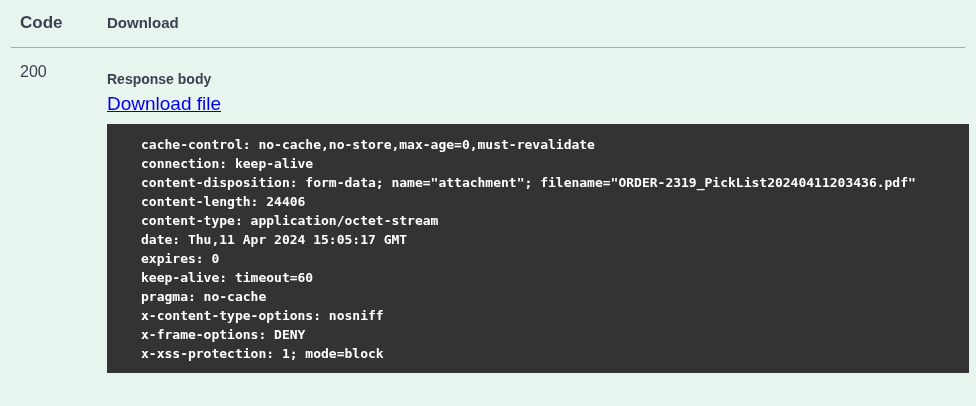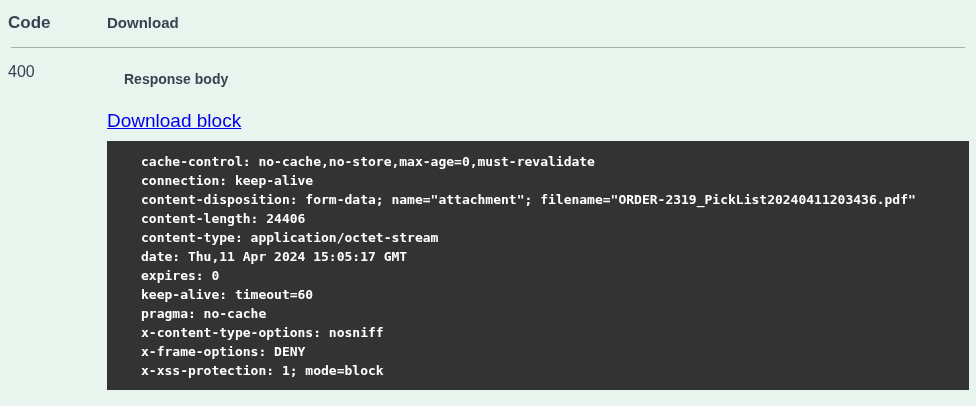--- a/index.html
+++ b/index.html
@@ -22,21 +22,21 @@
 
   
   .thead {
     display: flex;
     align-items: flex-start;
     padding: 12px 0 0 0;
   }
   .col-code {
     width: 107px;
     flex: 0 0 107px;
-    padding-left: 8px;
+    padding-left: 20px;
     box-sizing: border-box;
   }
   .col-details {
     flex: 1 1 auto;
     padding-left: 0px;
     box-sizing: border-box;
   }
   .th-code {
     font-size: 17px;
     font-weight: bold;
@@ -72,21 +72,21 @@
 
   .details-cell {
     padding-left: 0;
   }
 
   .section-label {
     font-size: 14px;
     font-weight: bold;
     line-height: 18px;
     color: #3b4151;
-    margin: 17px;
+    margin: 0;
   }
   .response-body-label {
     margin-top: 8px;
   }
   .download-link {
     display: inline-block;
     margin-top: 4px;
     font-size: 19px;
     line-height: 24px;
     color: #0000ee;
@@ -133,28 +133,28 @@
     </div>
     <div class="col-details">
       <span class="th-details">Download</span>
     </div>
   </div>
 
   <div class="header-divider"></div>
 
   <div class="tbody-row">
     <div class="col-code">
-      <span class="response-code">400</span>
+      <span class="response-code">200</span>
     </div>
 
     <div class="col-details details-cell">
 
       <div class="section-label response-body-label">Response body</div>
 
-      <a class="download-link" href="#">Download block</a>
+      <a class="download-link" href="#">Download file</a>
 
 
       <div class="code-block">
         <pre><span class="code-line">cache-control: no-cache,no-store,max-age=0,must-revalidate</span><span class="code-line">connection: keep-alive</span><span class="code-line">content-disposition: form-data; name="attachment"; filename="ORDER-2319_PickList20240411203436.pdf"</span><span class="code-line">content-length: 24406</span><span class="code-line">content-type: application/octet-stream</span><span class="code-line">date: Thu,11 Apr 2024 15:05:17 GMT</span><span class="code-line">expires: 0</span><span class="code-line">keep-alive: timeout=60</span><span class="code-line">pragma: no-cache</span><span class="code-line">x-content-type-options: nosniff</span><span class="code-line">x-frame-options: DENY</span><span class="code-line">x-xss-protection: 1; mode=block</span></pre>
       </div>
 
     </div>
   </div>
 
 </div>

